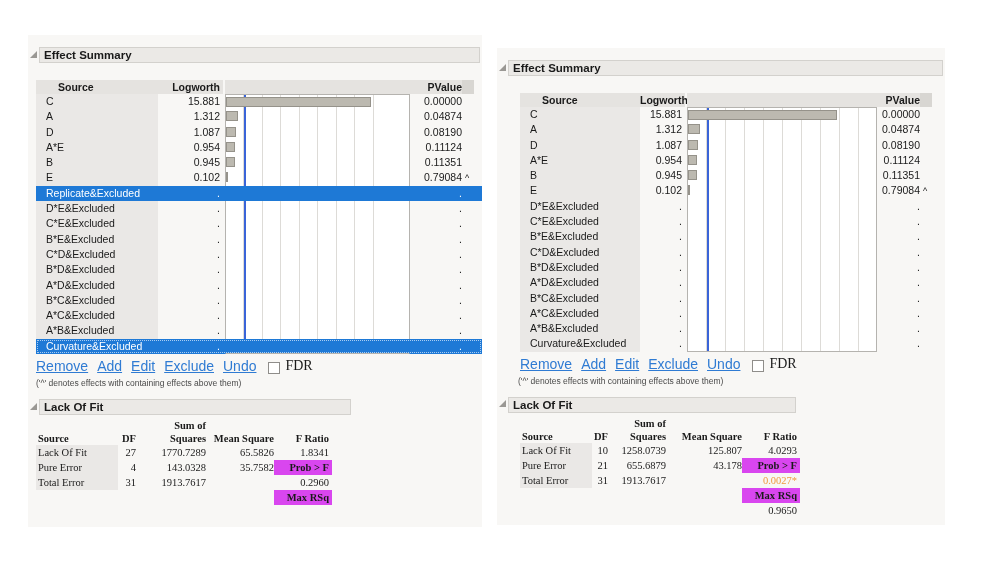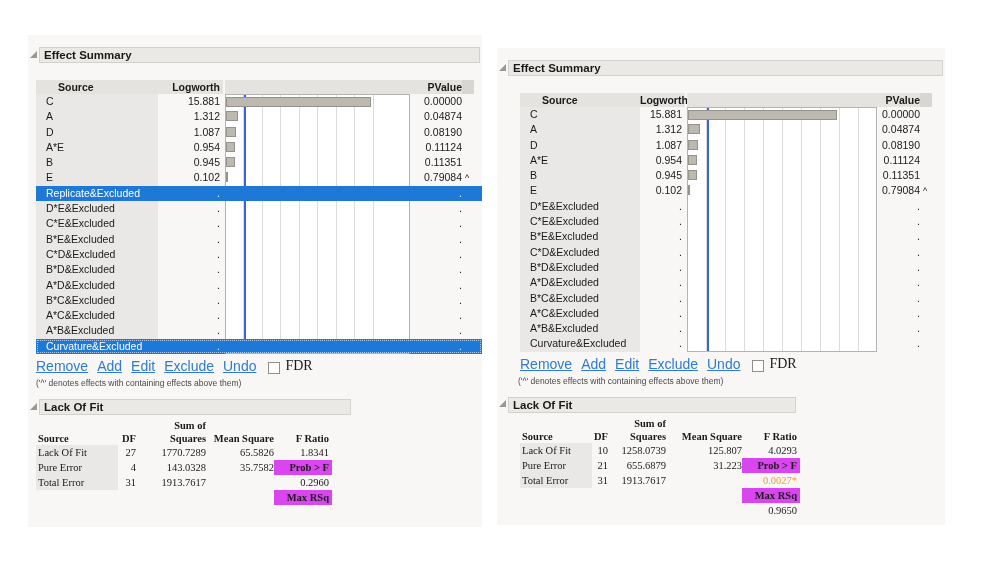--- a/index.html
+++ b/index.html
@@ -521,21 +521,21 @@
           <div class="l-src cell-gray">Lack Of Fit</div>
           <div class="l-df">10</div>
           <div class="l-ss">1258.0739</div>
           <div class="l-ms">125.807</div>
           <div class="l-f">4.0293</div>
         </div>
         <div class="lof-row">
           <div class="l-src cell-gray">Pure Error</div>
           <div class="l-df">21</div>
           <div class="l-ss">655.6879</div>
-          <div class="l-ms">31.223</div>
+          <div class="l-ms">43.178</div>
           <div class="l-f f-label">Prob &gt; F</div>
         </div>
         <div class="lof-row">
           <div class="l-src cell-gray">Total Error</div>
           <div class="l-df">31</div>
           <div class="l-ss">1913.7617</div>
           <div class="l-ms"></div>
           <div class="l-f f-orange">0.0027*</div>
         </div>
         <div class="lof-row">

